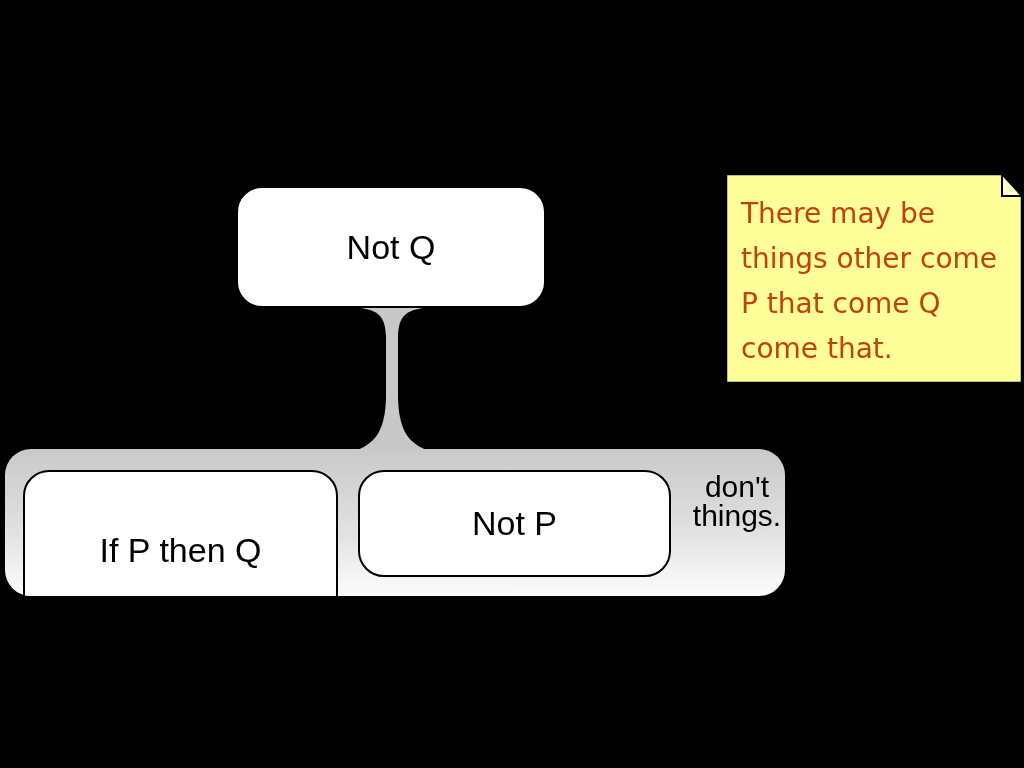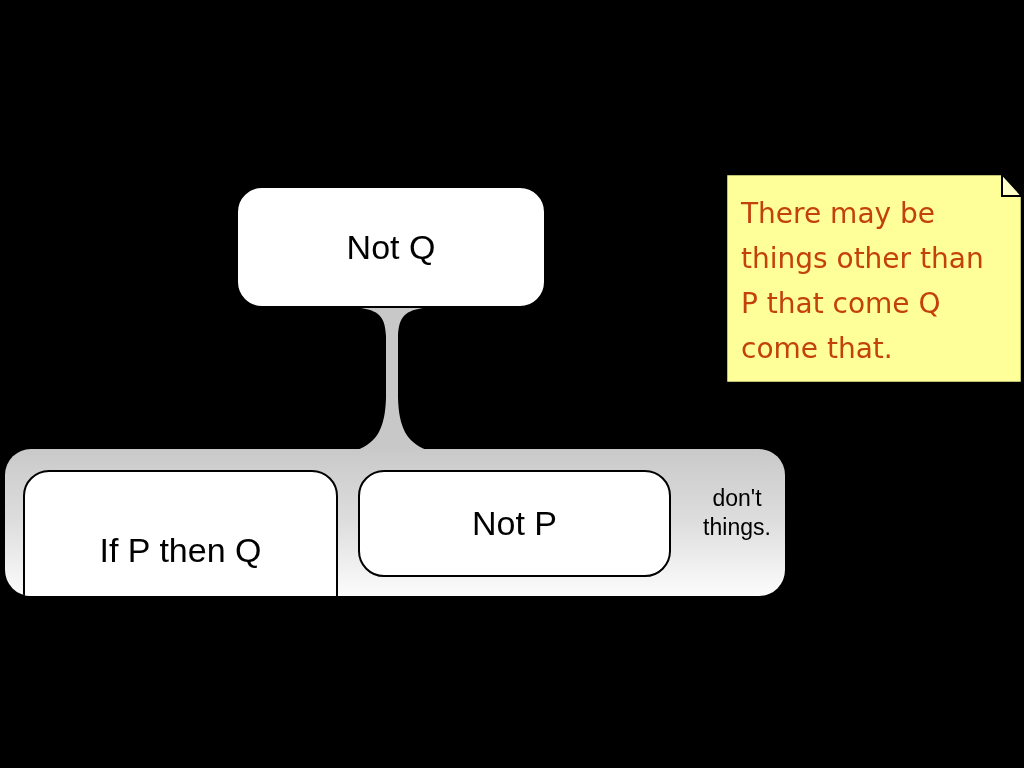--- a/index.html
+++ b/index.html
@@ -63,24 +63,24 @@
   }
   .premise-2 {
     left: 353px;
     top: 21px;
     width: 313px;
     height: 107px;
   }
   .relation-label {
     position: absolute;
     left: 662px;
-    top: 35px;
+    top: 23px;
     width: 140px;
     text-align: center;
-    font-size: 23px;
+    font-size: 30px;
     line-height: 29px;
     color: #000000;
   }
   .note-svg {
     position: absolute;
     left: 720px;
     top: 168px;
     width: 306px;
     height: 222px;
     z-index: 2;
@@ -125,18 +125,18 @@
     </div>
   </div>
 
   <svg class="note-svg" viewBox="720 168 306 222" aria-hidden="true">
     <path stroke="#000000" stroke-width="2.5" d="M726,174 L1002,174 L1022,196 L1022,383 L726,383 Z" fill="#ffff99"></path>
     <path stroke="#000000" stroke-width="2" d="M1002,174 L1002,196 L1022,196 Z" fill="#ffffc8"></path>
   </svg>
 
   <div class="note-text">
     <div>There may be</div>
-    <div>things other than</div>
+    <div>things other come</div>
     <div>P that come Q</div>
     <div>come that.</div>
   </div>
 
 </div>
 
 </body></html>

